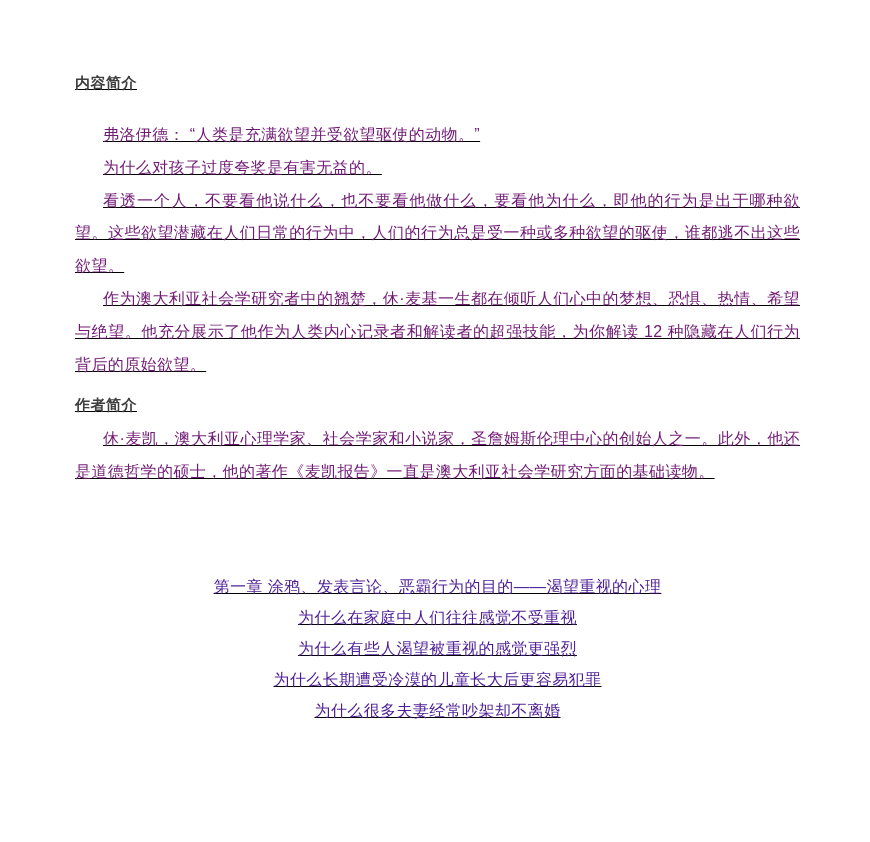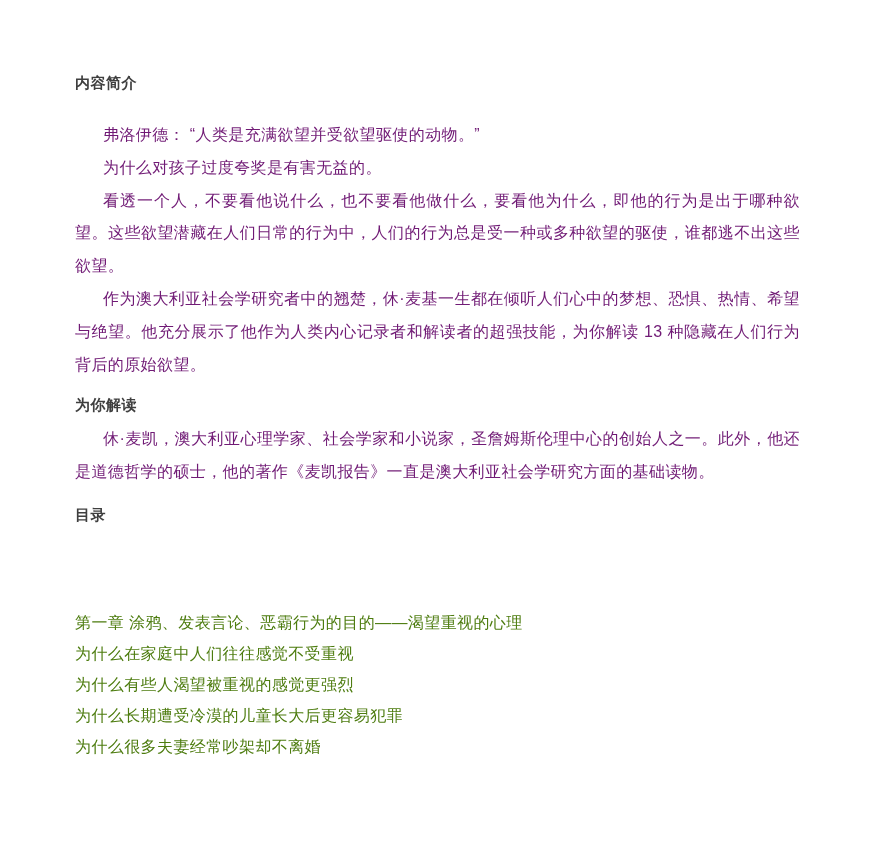--- a/index.html
+++ b/index.html
@@ -8,20 +8,21 @@
     height: 842px;
     background: #ffffff;
     font-family: "Liberation Sans", "DejaVu Sans", sans-serif;
     overflow: hidden;
   }
   .page {
     width: 850px;
     height: 842px;
     background: #ffffff;
     padding: 73px 50px 0 75px;
+    text-decoration: underline;
   }
   .section-heading {
     font-size: 15px;
     line-height: 20px;
     font-weight: bold;
     color: #3f3f3f;
     letter-spacing: 0.5px;
   }
   .heading-author { margin-top: 14px; }
   .heading-toc    { margin-top: 16px; }
@@ -33,45 +34,45 @@
     text-align: justify;
     text-indent: 28px;
     word-break: break-all;
   }
   .para-first { margin-top: 26px; }
   .author-para { margin-top: 8px; }
   .toc-list { margin-top: 82px; }
   .toc-entry {
     font-size: 16px;
     line-height: 31px;
-    color: #4d7c0f;
+    color: #4c1d95;
     letter-spacing: 0.4px;
     white-space: nowrap;
+    text-align: center;
   }
 </style>
 </head>
 <body>
 
 <div class="page">
 
   <div class="section-heading heading-intro">内容简介</div>
 
   <p class="para para-first">弗洛伊德： “人类是充满欲望并受欲望驱使的动物。”</p>
 
   <p class="para">为什么对孩子过度夸奖是有害无益的。</p>
 
   <p class="para">看透一个人，不要看他说什么，也不要看他做什么，要看他为什么，即他的行为是出于哪种欲望。这些欲望潜藏在人们日常的行为中，人们的行为总是受一种或多种欲望的驱使，谁都逃不出这些欲望。</p>
 
-  <p class="para">作为澳大利亚社会学研究者中的翘楚，休·麦基一生都在倾听人们心中的梦想、恐惧、热情、希望与绝望。他充分展示了他作为人类内心记录者和解读者的超强技能，为你解读 13 种隐藏在人们行为背后的原始欲望。</p>
+  <p class="para">作为澳大利亚社会学研究者中的翘楚，休·麦基一生都在倾听人们心中的梦想、恐惧、热情、希望与绝望。他充分展示了他作为人类内心记录者和解读者的超强技能，为你解读 12 种隐藏在人们行为背后的原始欲望。</p>
 
-  <div class="section-heading heading-author">为你解读</div>
+  <div class="section-heading heading-author">作者简介</div>
 
   <p class="para author-para">休·麦凯，澳大利亚心理学家、社会学家和小说家，圣詹姆斯伦理中心的创始人之一。此外，他还是道德哲学的硕士，他的著作《麦凯报告》一直是澳大利亚社会学研究方面的基础读物。</p>
 
-  <div class="section-heading heading-toc">目录</div>
 
   <div class="toc-list">
     <div class="toc-entry">第一章 涂鸦、发表言论、恶霸行为的目的——渴望重视的心理</div>
     <div class="toc-entry">为什么在家庭中人们往往感觉不受重视</div>
     <div class="toc-entry">为什么有些人渴望被重视的感觉更强烈</div>
     <div class="toc-entry">为什么长期遭受冷漠的儿童长大后更容易犯罪</div>
     <div class="toc-entry">为什么很多夫妻经常吵架却不离婚</div>
   </div>
 
 </div>

